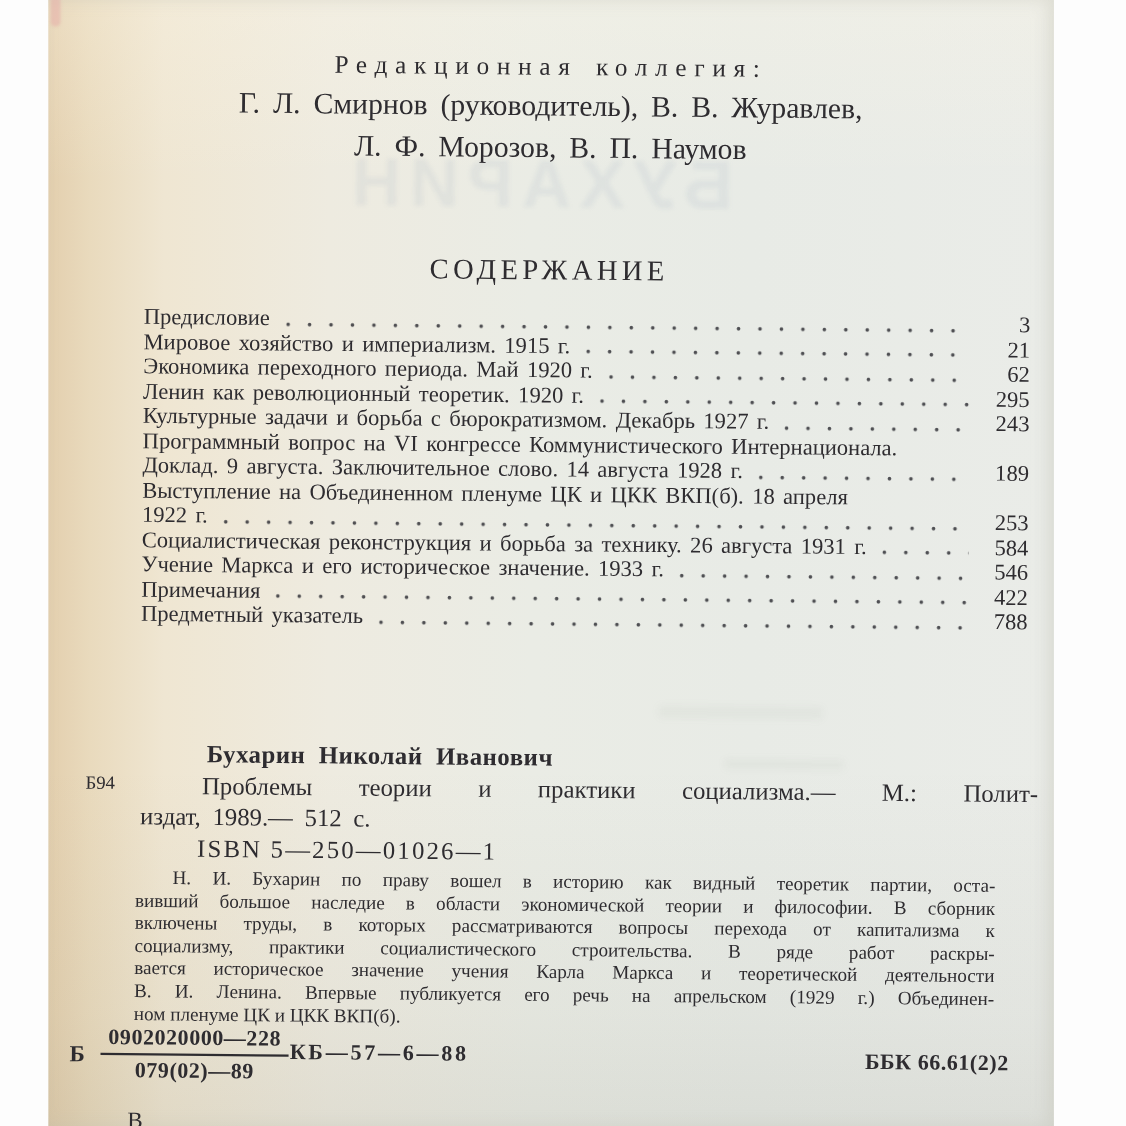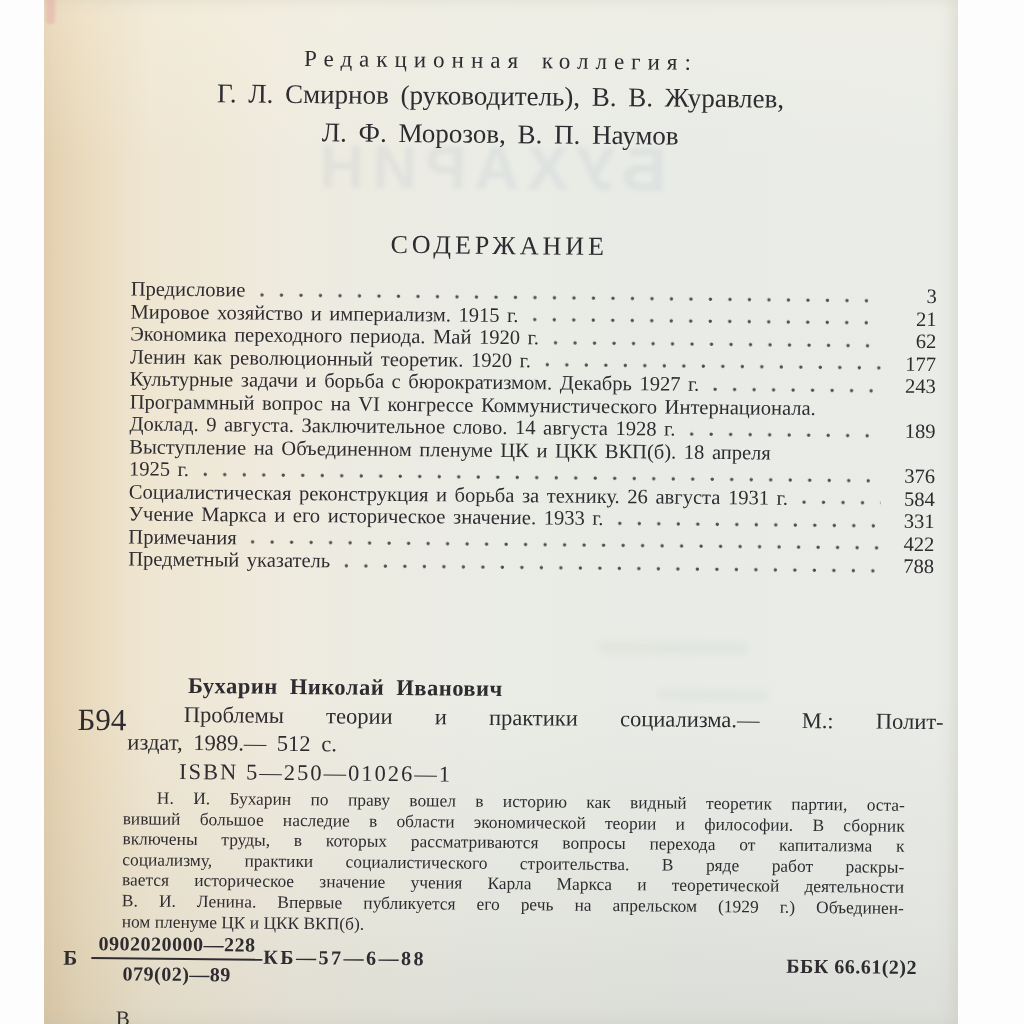--- a/index.html
+++ b/index.html
@@ -79,21 +79,21 @@
     background-image: radial-gradient(circle at 2.2px 3.2px, rgba(44,44,50,0.82) 1.25px, rgba(44,44,50,0) 2px);
     background-size: 19.5px 6px;
     background-repeat: repeat-x;
   }
   .pagenum { min-width: 44px; text-align: right; white-space: nowrap; }
   
   .cat-author {
     position: absolute; left: 150px; top: 676px;
     font-weight: bold; font-size: 22.5px; letter-spacing: 0.5px; word-spacing: 6px;
   }
-  .cat-mark { position: absolute; left: 40px; top: 706px; font-size: 31px; }
+  .cat-mark { position: absolute; left: 40px; top: 706px; font-size: 17px; }
   .cat-title1 {
     position: absolute; left: 146px; top: 705px; width: 760px;
     font-size: 22.5px; white-space: nowrap;
     text-align: justify; text-align-last: justify;
   }
   .cat-title2 { position: absolute; left: 90px; top: 733px; font-size: 22.5px; word-spacing: 5px; }
   .cat-isbn  { position: absolute; left: 142px; top: 762px; font-size: 22.5px; letter-spacing: 2px; }
   .annotation {
     position: absolute; left: 86px; top: 791px; width: 782px;
     font-size: 17.4px; line-height: 20.6px;
@@ -153,53 +153,53 @@
 
         <div class="toc-line">
           <span class="toc-text">Экономика переходного периода. Май 1920 г.</span>
           <span class="leader"></span>
           <span class="pagenum">62</span>
         </div>
 
         <div class="toc-line">
           <span class="toc-text">Ленин как революционный теоретик. 1920 г.</span>
           <span class="leader"></span>
-          <span class="pagenum">177</span>
+          <span class="pagenum">295</span>
         </div>
 
         <div class="toc-line">
           <span class="toc-text">Культурные задачи и борьба с бюрократизмом. Декабрь 1927 г.</span>
           <span class="leader"></span>
           <span class="pagenum">243</span>
         </div>
 
         <div class="toc-cont">Программный вопрос на VI конгрессе Коммунистического Интернационала.</div>
         <div class="toc-line">
           <span class="toc-text">Доклад. 9 августа. Заключительное слово. 14 августа 1928 г.</span>
           <span class="leader"></span>
           <span class="pagenum">189</span>
         </div>
 
         <div class="toc-cont">Выступление на Объединенном пленуме ЦК и ЦКК ВКП(б). 18 апреля</div>
         <div class="toc-line">
-          <span class="toc-text">1925 г.</span>
-          <span class="leader"></span>
-          <span class="pagenum">376</span>
+          <span class="toc-text">1922 г.</span>
+          <span class="leader"></span>
+          <span class="pagenum">253</span>
         </div>
 
         <div class="toc-line">
           <span class="toc-text">Социалистическая реконструкция и борьба за технику. 26 августа 1931 г.</span>
           <span class="leader"></span>
           <span class="pagenum">584</span>
         </div>
 
         <div class="toc-line">
           <span class="toc-text">Учение Маркса и его историческое значение. 1933 г.</span>
           <span class="leader"></span>
-          <span class="pagenum">331</span>
+          <span class="pagenum">546</span>
         </div>
 
         <div class="toc-line">
           <span class="toc-text">Примечания</span>
           <span class="leader"></span>
           <span class="pagenum">422</span>
         </div>
 
         <div class="toc-line">
           <span class="toc-text">Предметный указатель</span>

